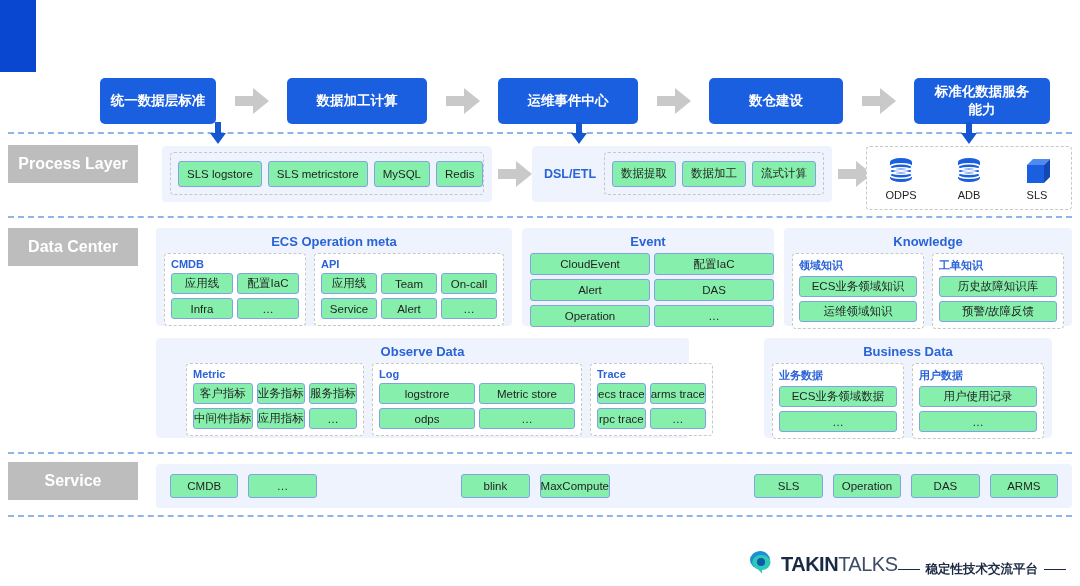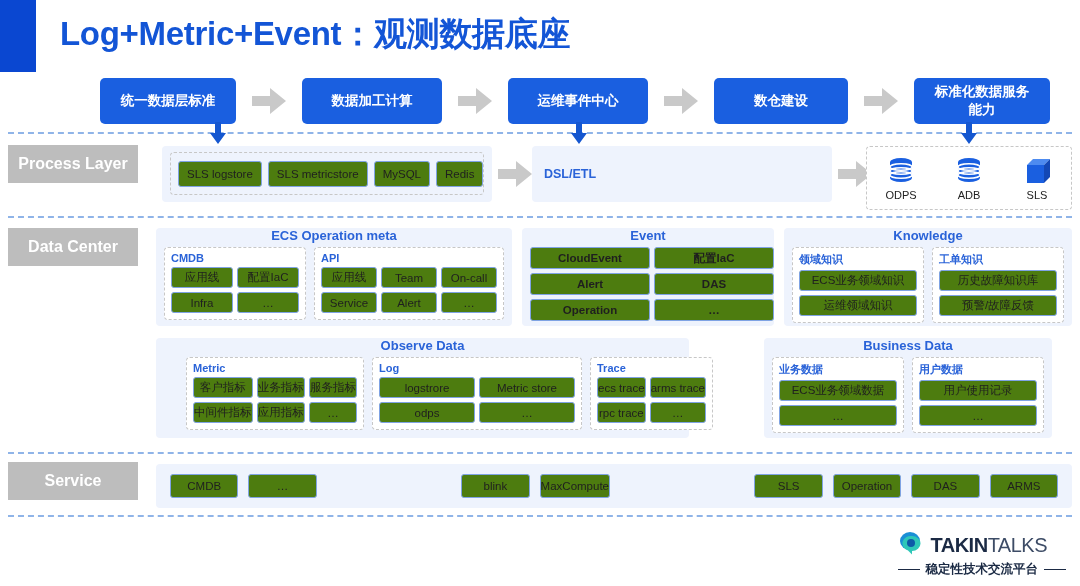--- a/index.html
+++ b/index.html
@@ -61,32 +61,32 @@
     position: absolute; left: 8px; width: 130px; height: 38px;
     background: #bdbdbd; color: #ffffff;
     font-size: 16px; font-weight: bold;
     display: flex; align-items: center; justify-content: center;
   }
 
   
   .panel { position: absolute; background: #eef3fd; border-radius: 4px; }
   .panel-title {
     text-align: center; color: #2a63d8; font-size: 13px;
-    font-weight: bold; 
+    font-weight: bold; padding-top: 6px;
   }
   .group {
     background: #ffffff; border: 1px dashed #c7c7c7; border-radius: 4px;
     padding: 4px 6px 6px 6px;
   }
   .group-label {
     color: #2a63d8; font-size: 11px; font-weight: bold;
     margin-bottom: 3px;
   }
   .chip {
-    border: 1px solid #7fa3e4; border-radius: 3px; background: #4d7c0f;
+    border: 1px solid #7fa3e4; border-radius: 3px; background: #86efac;
     color: #1f1f1f; font-size: 11.5px;
     display: flex; align-items: center; justify-content: center;
     height: 21px; white-space: nowrap;
   }
   .chip.tall { height: 22px; }
   .grid2 { display: grid; grid-template-columns: 1fr 1fr; gap: 4px; }
   .grid3 { display: grid; grid-template-columns: 1fr 1fr 1fr; gap: 4px; }
 
   
   .proc-left {
@@ -128,60 +128,59 @@
   .p-obs   { left: 156px; top: 338px; width: 533px; height: 100px; }
   .p-bus   { left: 764px; top: 338px; width: 288px; height: 100px; }
   .p-svc   { left: 156px; top: 464px; width: 916px; height: 44px; }
 
   .p-ecs .body, .p-know .body, .p-bus .body, .p-obs .body {
     display: flex; gap: 8px; padding: 4px 8px 8px 8px;
   }
   .p-ecs .g-cmdb { flex: 0 0 142px; }
   .p-ecs .g-api  { flex: 1 1 auto; }
 
-  .p-event .body { padding: 4px 0 8px 8px; font-weight: bold; }
+  .p-event .body { padding: 4px 0 8px 8px; }
 
   .p-obs .g-metric { flex: 0 0 178px; margin-left: 22px; }
   .p-obs .g-log    { flex: 0 0 210px; }
   .p-obs .g-trace  { flex: 1 1 auto; }
 
   .p-know .g, .p-bus .g { flex: 1 1 0; }
 
   .svc-body {
     display: flex; align-items: center; height: 44px;
     padding: 0 14px;
   }
   .svc-body .chip { height: 24px; width: 82px; }
   .gap-b { width: 174px; }
   .svc-gap { width: 12px; }
 
   
   .logo {
     position: absolute; right: 14px; bottom: 8px;
-    display: flex; flex-direction: column; align-items: flex-start;
+    display: flex; align-items: flex-end;
   }
   .logo-top { display: flex; align-items: center; gap: 7px; }
   .logo-word { font-size: 20px; font-weight: bold; color: #1b2a44; letter-spacing: -0.5px; }
   .logo-word .thin { font-weight: normal; color: #3d4c66; }
   .logo-sub {
     display: flex; align-items: center; gap: 6px;
     margin-top: 2px; font-size: 12.5px; font-weight: bold; color: #1b2a44;
   }
   .logo-rule { width: 22px; height: 1px; background: #1b2a44; }
 </style>
 </head>
 <body>
 
 <div class="slide">
 
   <div class="accent-bar"></div>
-  <div class="page-title">Log+Metric+Event：观测数据底座</div>
 
   <div class="flow-row">
-    <div class="flow-box" style="width:136px">
+    <div class="flow-box" style="width:116px">
       <span>统一数据层标准</span>
     </div>
     <div class="sp"></div>
     <div class="flow-arrow">
       <svg width="34" height="26" viewBox="0 0 34 26">
           <path d="M0 8 h18 V0 l16 13 -16 13 V18 H0 Z" fill="#c9c9c9"></path>
         </svg>
     </div>
     <div class="sp"></div>
     <div class="flow-box" style="width:140px">
@@ -255,20 +254,25 @@
   </div>
 
   <div class="flow-arrow" style="position:absolute; left:498px; top:161px">
     <svg width="34" height="26" viewBox="0 0 34 26">
         <path d="M0 8 h18 V0 l16 13 -16 13 V18 H0 Z" fill="#c9c9c9"></path>
       </svg>
   </div>
 
   <div class="panel proc-mid">
     <div class="dsl-label">DSL/ETL</div>
+    <div class="proc-inner">
+      <div class="chip">数据提取</div>
+      <div class="chip">数据加工</div>
+      <div class="chip">流式计算</div>
+    </div>
   </div>
 
   <div class="flow-arrow" style="position:absolute; left:838px; top:161px">
     <svg width="34" height="26" viewBox="0 0 34 26">
         <path d="M0 8 h18 V0 l16 13 -16 13 V18 H0 Z" fill="#c9c9c9"></path>
       </svg>
   </div>
 
   <div class="proc-right">
     <div class="db-item">

